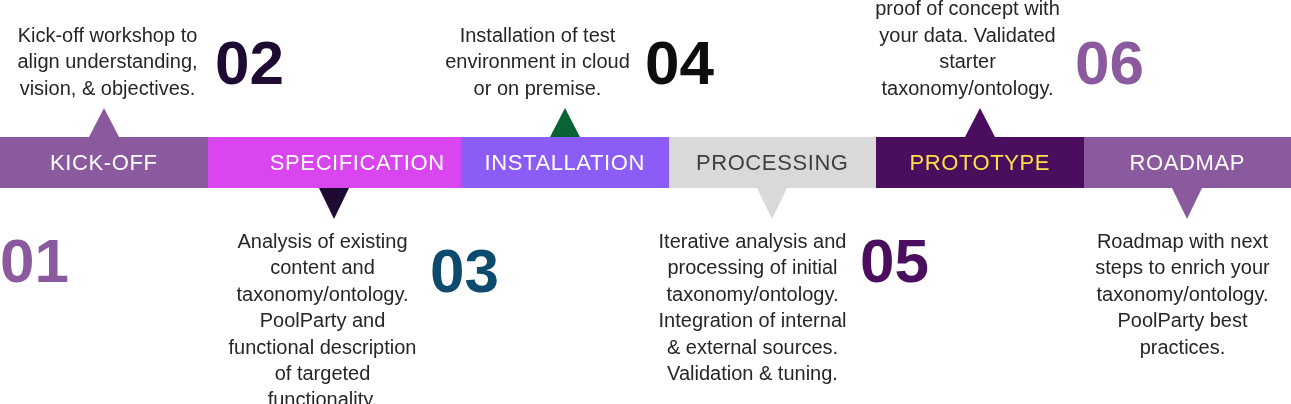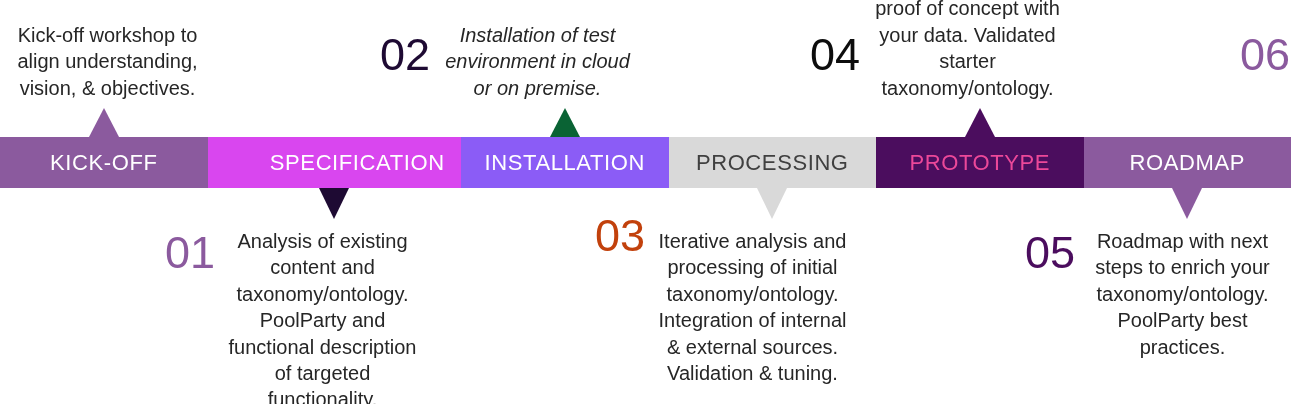--- a/index.html
+++ b/index.html
@@ -77,24 +77,24 @@
     color: #262626;
     font-size: 20px;
     line-height: 1.32;
   }
   .callout.above { bottom: 0; }
   .callout.below { top: 0; }
 
   .numeral {
     position: absolute;
     width: 215px;
-    text-align: right;
-    font-size: 45px;
+    text-align: left;
+    font-size: 62px;
     line-height: 1;
-    font-weight: 400;
+    font-weight: 700;
   }
 
   .slot {
     position: absolute;
     width: 215px;
     box-sizing: border-box;
   }
   .slot.top { top: 0; height: 133px; }
   .slot.bottom { top: 192px; height: 180px; }
 </style>
@@ -103,21 +103,21 @@
 
 <div id="diagram">
 
   <div id="top-slots">
       <div class="slot top" style="left: 0px;">
         <div class="callout above" style="bottom: 32px;">Kick-off workshop to align understanding, vision, &amp; objectives.</div>
       </div>
       <div class="slot top" style="left: 215px;">
         <div class="numeral" style="color: rgb(30, 10, 51); top: 32px;">02</div>
       </div>
-      <div class="slot top" style="left: 430px; font-style: italic;">
+      <div class="slot top" style="left: 430px;">
         <div class="callout above" style="bottom: 32px;">Installation of test environment in cloud or on premise.</div>
       </div>
       <div class="slot top" style="left: 645px;">
         <div class="numeral" style="color: rgb(13, 13, 13); top: 32px;">04</div>
       </div>
       <div class="slot top" style="left: 860px;">
         <div class="callout above" style="bottom: 32px;">Functional prototype / proof of concept with your data. Validated starter taxonomy/ontology.</div>
       </div>
       <div class="slot top" style="left: 1075px;">
         <div class="numeral" style="color: rgb(139, 90, 158); top: 32px;">06</div>
@@ -135,38 +135,38 @@
       </div>
       <div class="seg" style="background: #8b5cf6;">
         <span class="seg-label" style="color: rgb(255, 255, 255);">INSTALLATION</span>
         <div class="pointer up" style="border-bottom-color: rgb(10, 99, 52);"></div>
       </div>
       <div class="seg" style="background: rgb(217, 217, 217);">
         <span class="seg-label" style="color: rgb(64, 64, 64);">PROCESSING</span>
         <div class="pointer down" style="border-top-color: rgb(217, 217, 217);"></div>
       </div>
       <div class="seg" style="background: rgb(75, 13, 94);">
-        <span class="seg-label" style="color: #ec4899;">PROTOTYPE</span>
+        <span class="seg-label" style="color: #fde047;">PROTOTYPE</span>
         <div class="pointer up" style="border-bottom-color: rgb(75, 13, 94);"></div>
       </div>
       <div class="seg" style="background: rgb(139, 90, 158);">
         <span class="seg-label" style="color: rgb(255, 255, 255);">ROADMAP</span>
         <div class="pointer down" style="border-top-color: rgb(139, 90, 158);"></div>
       </div>
     </div>
 
   <div id="bottom-slots">
       <div class="slot bottom" style="left: 0px;">
         <div class="numeral" style="color: rgb(139, 90, 158); top: 38px;">01</div>
       </div>
       <div class="slot bottom" style="left: 215px;">
         <div class="callout below" style="top: 36px;">Analysis of existing content and taxonomy/ontology. PoolParty and functional description of targeted functionality.</div>
       </div>
       <div class="slot bottom" style="left: 430px;">
-        <div class="numeral" style="color: #c2410c; top: 21px;">03</div>
+        <div class="numeral" style="color: #0c4a6e; top: 48px;">03</div>
       </div>
       <div class="slot bottom" style="left: 645px;">
         <div class="callout below" style="top: 36px;">Iterative analysis and processing of initial taxonomy/ontology. Integration of internal &amp; external sources. Validation &amp; tuning.</div>
       </div>
       <div class="slot bottom" style="left: 860px;">
         <div class="numeral" style="color: rgb(75, 13, 94); top: 38px;">05</div>
       </div>
       <div class="slot bottom" style="left: 1075px;">
         <div class="callout below" style="top: 36px;">Roadmap with next steps to enrich your taxonomy/ontology. PoolParty best practices.</div>
       </div>

